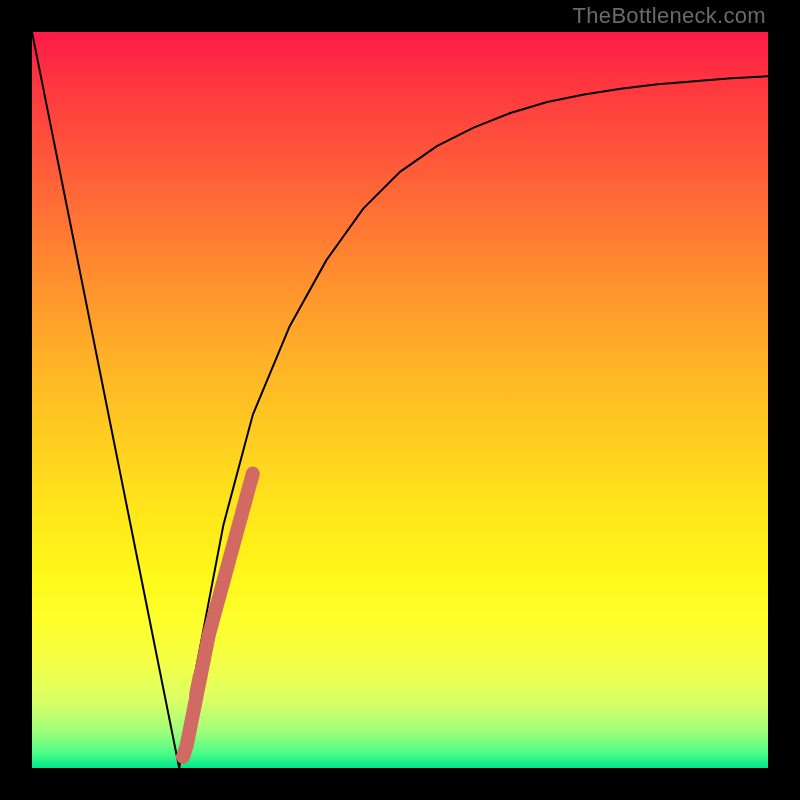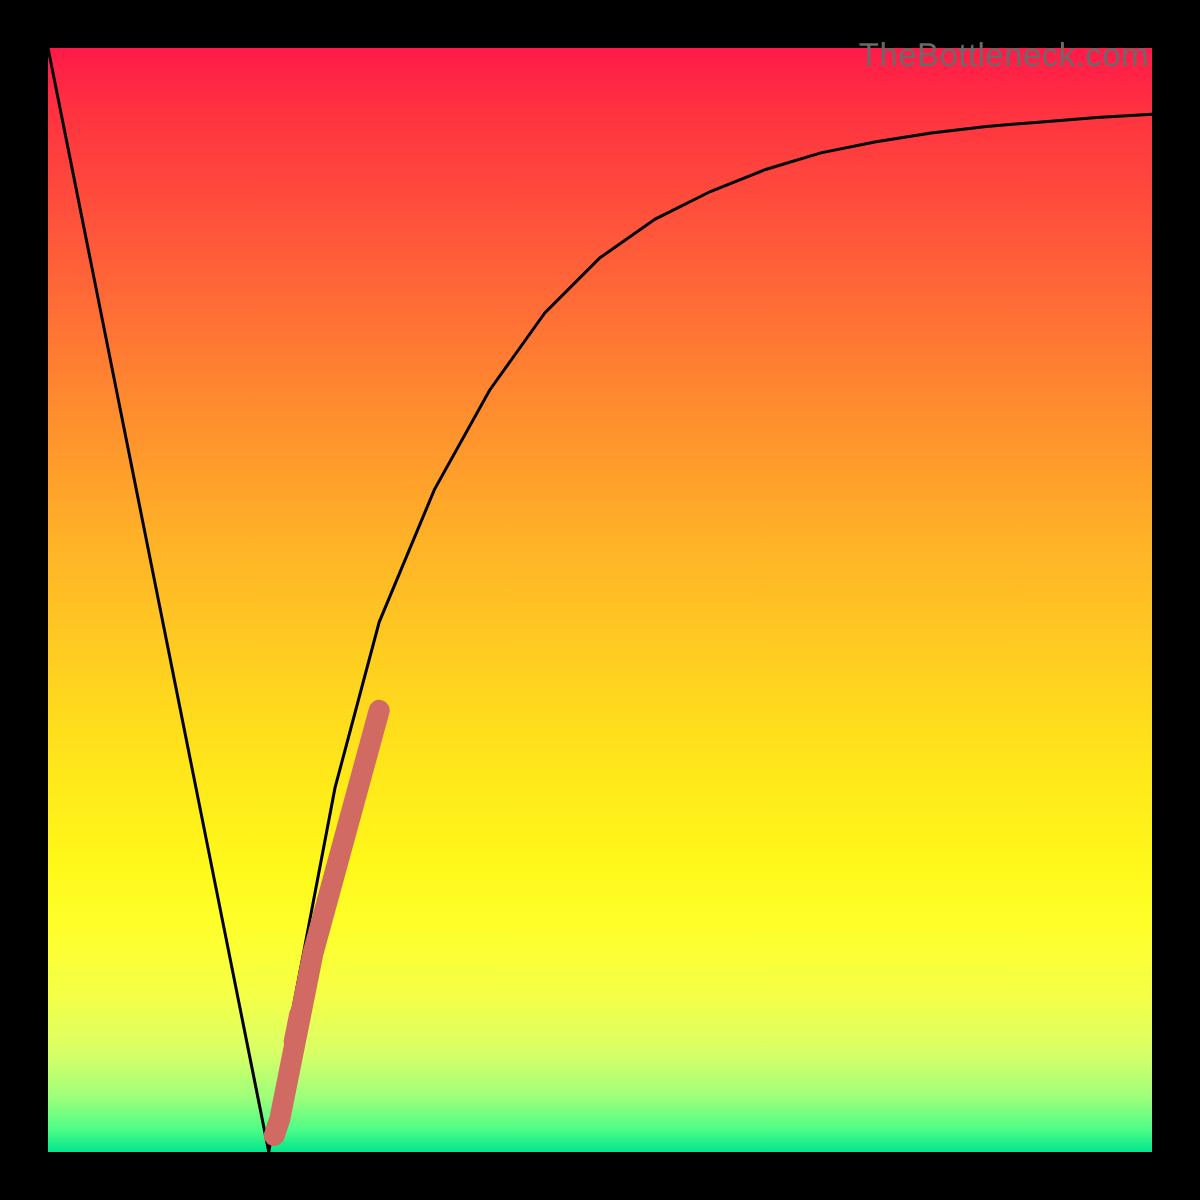--- a/index.html
+++ b/index.html
@@ -38,21 +38,21 @@
       #feff2c 80%,
       #f4ff48 86%,
       #d8ff66 91%,
       #9fff7a 95%,
       #4dfc88 98%,
       #00e68c 100%
     );
   }
   .watermark {
     position: absolute;
-    top: 24px;
+    top: 3px;
     right: 34px;
     color: #6a6a6a;
     font-size: 22px;
     letter-spacing: 0.3px;
     user-select: none;
   }
   svg.curve {
     position: absolute;
     left: 0;
     top: 0;

